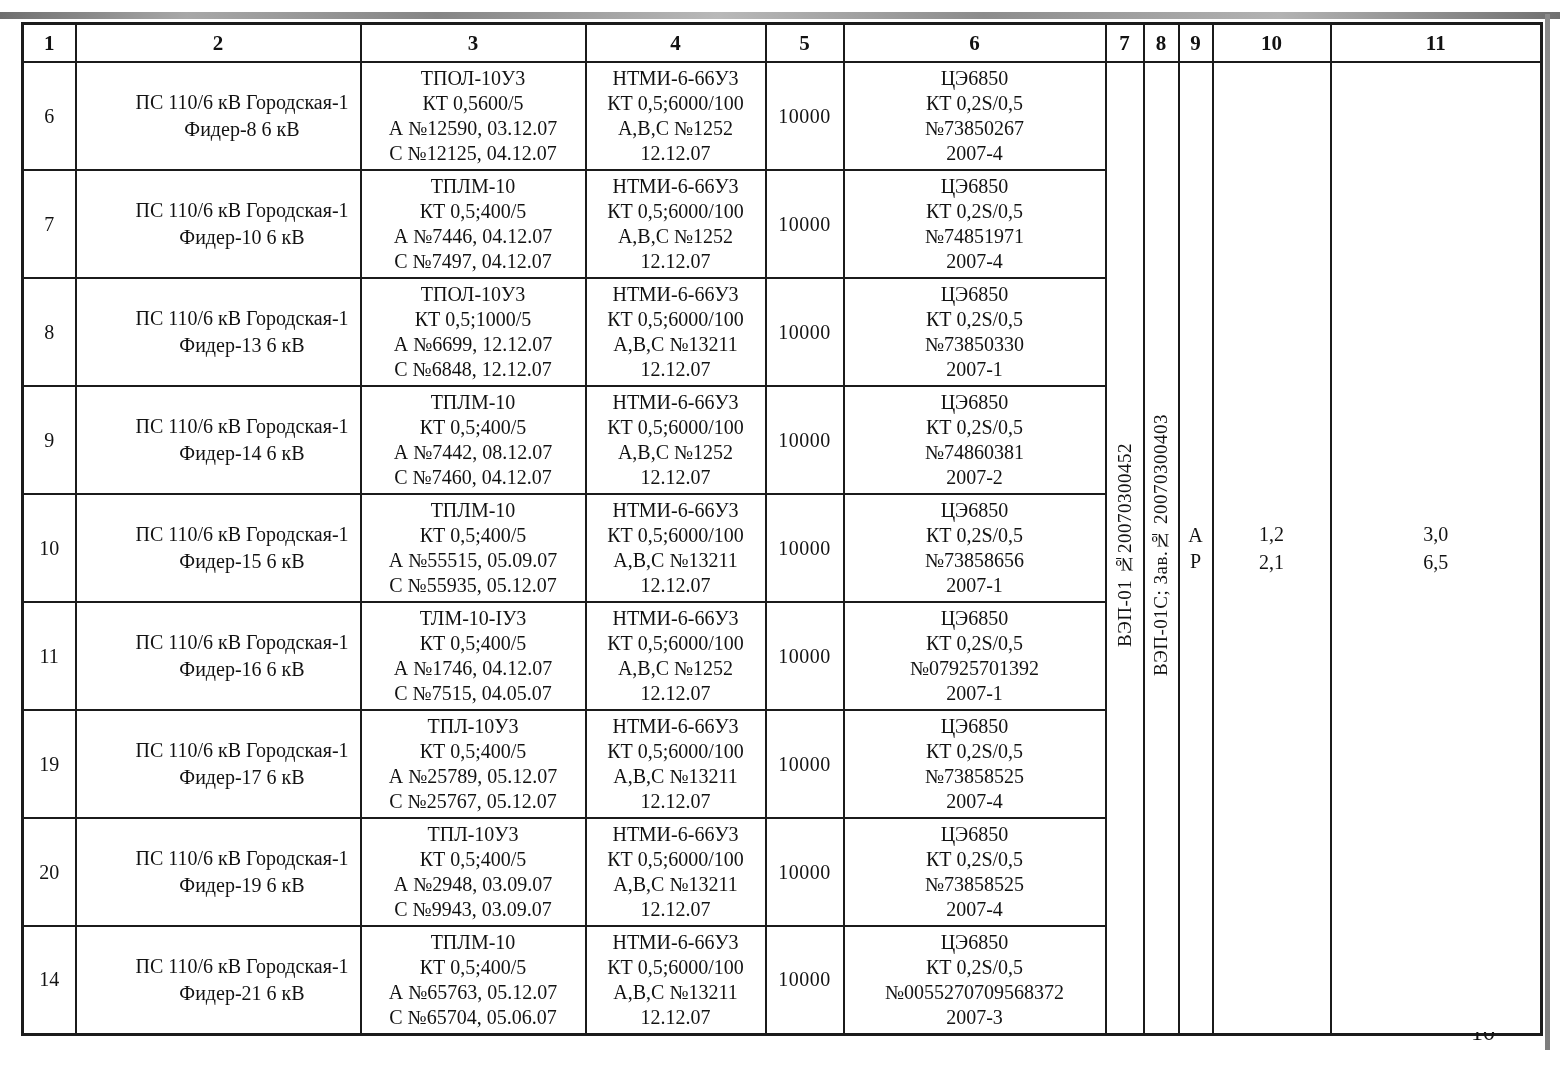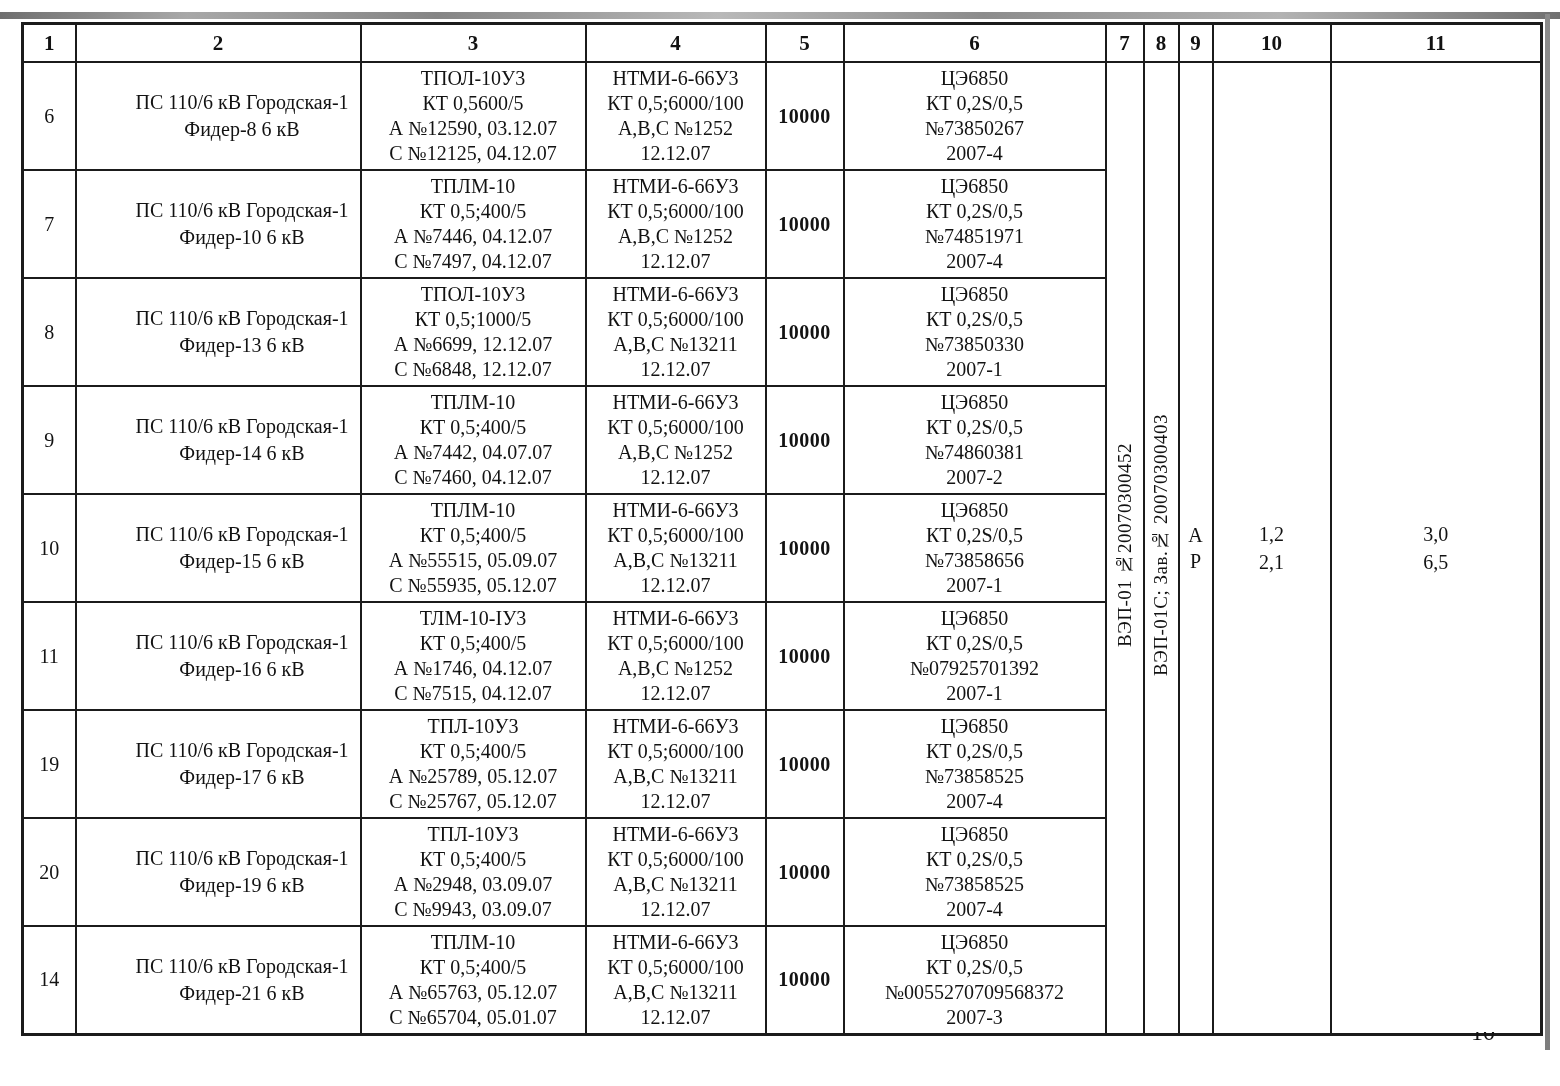--- a/index.html
+++ b/index.html
@@ -22,21 +22,21 @@
   table.doc, table.doc th, table.doc td{border:2px solid #1b1b1b;}
   table.doc{border-width:3px;}
   thead th{
     height:34px;font-weight:bold;font-size:21px;text-align:center;
     border-bottom-width:3px;background:#fff;
   }
   tbody tr{height:108px;}
   td{vertical-align:middle;text-align:center;padding:1px 2px;font-size:20px;background:#fff;}
   .ln{line-height:25px;white-space:nowrap;}
   .c2 .ln{line-height:27px;padding-left:48px;}
-  .c5 .ln{letter-spacing:0.5px;font-weight:bold;}
+  .c5 .ln{letter-spacing:0.5px;}
   .cv{padding:0;}
   .cv .vert{
     writing-mode:vertical-rl;transform:rotate(180deg);
     display:inline-block;font-size:19px;line-height:1.05;letter-spacing:0.5px;white-space:nowrap;
   }
   .c9 .ln{line-height:26px;}
   .c10 .ln,.c11 .ln{line-height:28px;}
   
   .page-num{
     position:absolute;left:1448px;top:1032px;width:70px;height:15px;
@@ -188,21 +188,21 @@
         <td class="c1">
           <div class="ln">9</div>
         </td>
         <td class="c2">
           <div class="ln">ПС 110/6 кВ Городская-1</div>
           <div class="ln">Фидер-14 6 кВ</div>
         </td>
         <td class="c3">
           <div class="ln">ТПЛМ-10</div>
           <div class="ln">КТ 0,5;400/5</div>
-          <div class="ln">А №7442, 04.07.07</div>
+          <div class="ln">А №7442, 08.12.07</div>
           <div class="ln">С №7460, 04.12.07</div>
         </td>
         <td class="c4">
           <div class="ln">НТМИ-6-66У3</div>
           <div class="ln">КТ 0,5;6000/100</div>
           <div class="ln">А,В,С №1252</div>
           <div class="ln">12.12.07</div>
         </td>
         <td class="c5">
           <div class="ln">10000</div>
@@ -249,21 +249,21 @@
           <div class="ln">11</div>
         </td>
         <td class="c2">
           <div class="ln">ПС 110/6 кВ Городская-1</div>
           <div class="ln">Фидер-16 6 кВ</div>
         </td>
         <td class="c3">
           <div class="ln">ТЛМ-10-IУ3</div>
           <div class="ln">КТ 0,5;400/5</div>
           <div class="ln">А №1746, 04.12.07</div>
-          <div class="ln">С №7515, 04.12.07</div>
+          <div class="ln">С №7515, 04.05.07</div>
         </td>
         <td class="c4">
           <div class="ln">НТМИ-6-66У3</div>
           <div class="ln">КТ 0,5;6000/100</div>
           <div class="ln">А,В,С №1252</div>
           <div class="ln">12.12.07</div>
         </td>
         <td class="c5">
           <div class="ln">10000</div>
         </td>
@@ -339,21 +339,21 @@
           <div class="ln">14</div>
         </td>
         <td class="c2">
           <div class="ln">ПС 110/6 кВ Городская-1</div>
           <div class="ln">Фидер-21 6 кВ</div>
         </td>
         <td class="c3">
           <div class="ln">ТПЛМ-10</div>
           <div class="ln">КТ 0,5;400/5</div>
           <div class="ln">А №65763, 05.12.07</div>
-          <div class="ln">С №65704, 05.01.07</div>
+          <div class="ln">С №65704, 05.06.07</div>
         </td>
         <td class="c4">
           <div class="ln">НТМИ-6-66У3</div>
           <div class="ln">КТ 0,5;6000/100</div>
           <div class="ln">А,В,С №13211</div>
           <div class="ln">12.12.07</div>
         </td>
         <td class="c5">
           <div class="ln">10000</div>
         </td>

